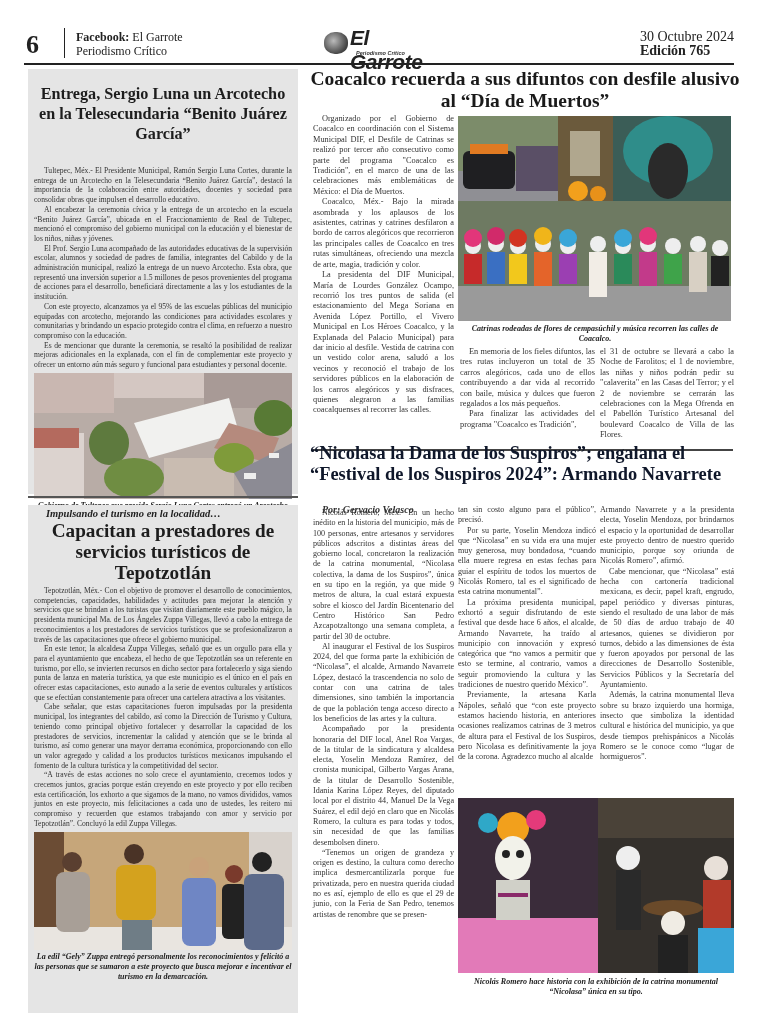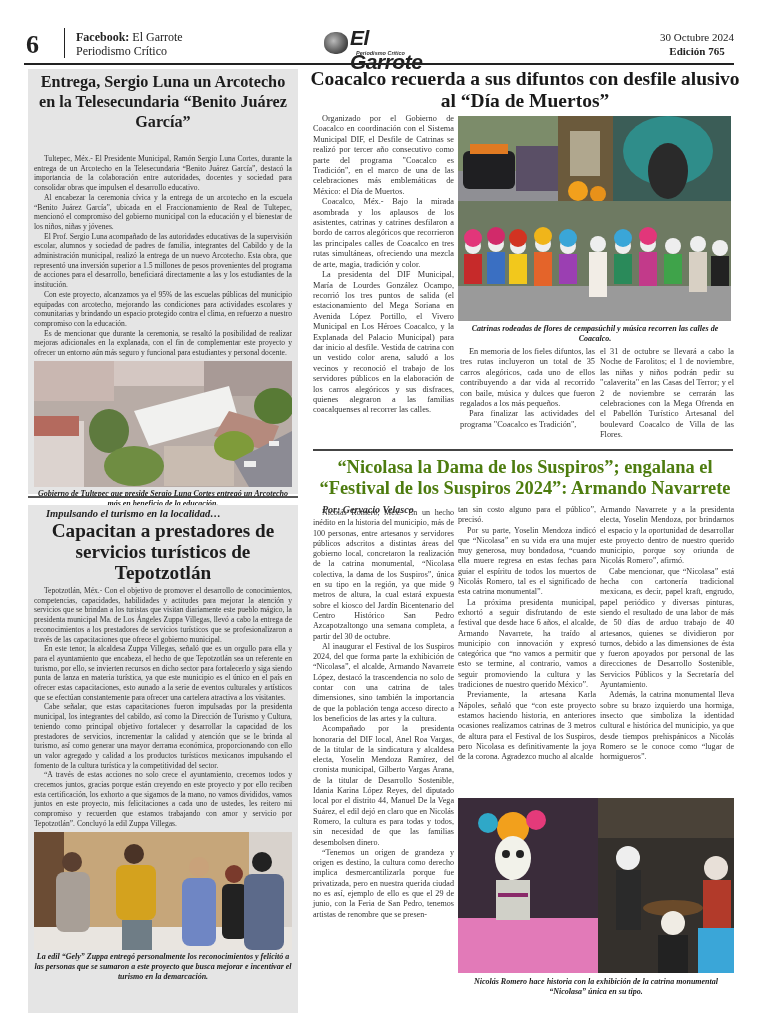--- a/index.html
+++ b/index.html
@@ -7,42 +7,42 @@
   body{font-family:"Liberation Serif","DejaVu Serif",serif;color:#222;position:relative}
   .header{position:absolute;left:24px;top:28px;width:734px;height:34px}
   .pagenum{position:absolute;left:2px;top:2px;font-size:26px;font-weight:bold;line-height:30px}
   .hdiv{position:absolute;left:40px;top:0;width:1px;height:30px;background:#222}
   .fb{position:absolute;left:52px;top:2px;font-size:12px;line-height:14px;width:150px}
   .fb b{font-weight:bold}
   .logo{position:absolute;left:298px;top:0px;width:112px;height:32px}
   .logo .ltxt{position:absolute;left:28px;top:-2px;font-family:"Liberation Sans",sans-serif;font-weight:bold;font-style:italic;font-size:21px;letter-spacing:-0.5px;color:#222}
   .logo .lsub{position:absolute;left:34px;top:22px;font-family:"Liberation Sans",sans-serif;font-style:italic;font-weight:bold;font-size:5.5px;color:#333}
   .logo .lic{position:absolute;left:2px;top:4px;width:24px;height:22px;border-radius:45%;background:radial-gradient(circle at 40% 40%,#bbb,#444 70%)}
-  .date{position:absolute;right:24px;top:2px;font-size:11px;line-height:14px;text-align:center}
+  .date{position:absolute;right:24px;top:2px;font-size:14px;line-height:14px;text-align:left}
   .date b{font-weight:bold}
   .hrule{position:absolute;left:24px;top:63px;width:710px;height:2px;background:#222}
 
   .lcol{position:absolute;left:28px;width:270px;background:#e5e5e5}
   .a1{top:69px;height:425px}
   .a2{top:505px;height:508px}
   .ltitle{font-family:"Liberation Serif",serif;font-weight:bold;text-align:center;color:#1d1d1d}
-  .a1 .ltitle{font-size:16.2px;line-height:20px;padding:3px 4px 0}
+  .a1 .ltitle{font-size:16.2px;line-height:20px;padding:15px 4px 0}
   .body-text{font-size:7.6px;line-height:9.7px;text-align:justify;padding:0 6px;color:#333}
   .body-text p{text-indent:10px}
   .photo{position:relative;overflow:hidden}
   .cap{font-style:italic;font-weight:bold;font-size:8px;line-height:10px;text-align:center;padding:2px 6px;color:#222}
   .kicker{font-style:italic;font-weight:bold;font-size:10.5px;padding:3px 18px 0;color:#222}
   .a2 .ltitle{font-size:19.2px;line-height:21px;padding:1px 6px 3px}
   .lsep{position:absolute;left:28px;top:496px;width:270px;height:2px;background:#555}
 
   .rtitle1{position:absolute;left:310px;top:68px;width:430px;text-align:center;font-weight:bold;font-size:19.5px;line-height:22px;color:#1a1a1a}
   .rcol{position:absolute;font-size:8.3px;line-height:10.4px;text-align:justify;color:#333}
   .rcol p{text-indent:9px}
   .rsep{position:absolute;left:313px;top:449px;width:420px;height:2px;background:#444}
-  .rtitle2{position:absolute;left:310px;top:457px;width:430px;text-align:center;font-weight:bold;font-size:18.4px;line-height:21px;color:#4d7c0f}
+  .rtitle2{position:absolute;left:310px;top:443px;width:430px;text-align:left;font-weight:bold;font-size:18.4px;line-height:21px;color:#0f172a}
   .byline{position:absolute;left:322px;top:504px;font-style:italic;font-weight:bold;font-size:10px;color:#333}
   .svgfill{width:100%;height:100%;display:block}
 </style>
 </head>
 <body>
 
 <div class="header">
   <div class="pagenum">6</div>
   <div class="hdiv"></div>
   <div class="fb">

